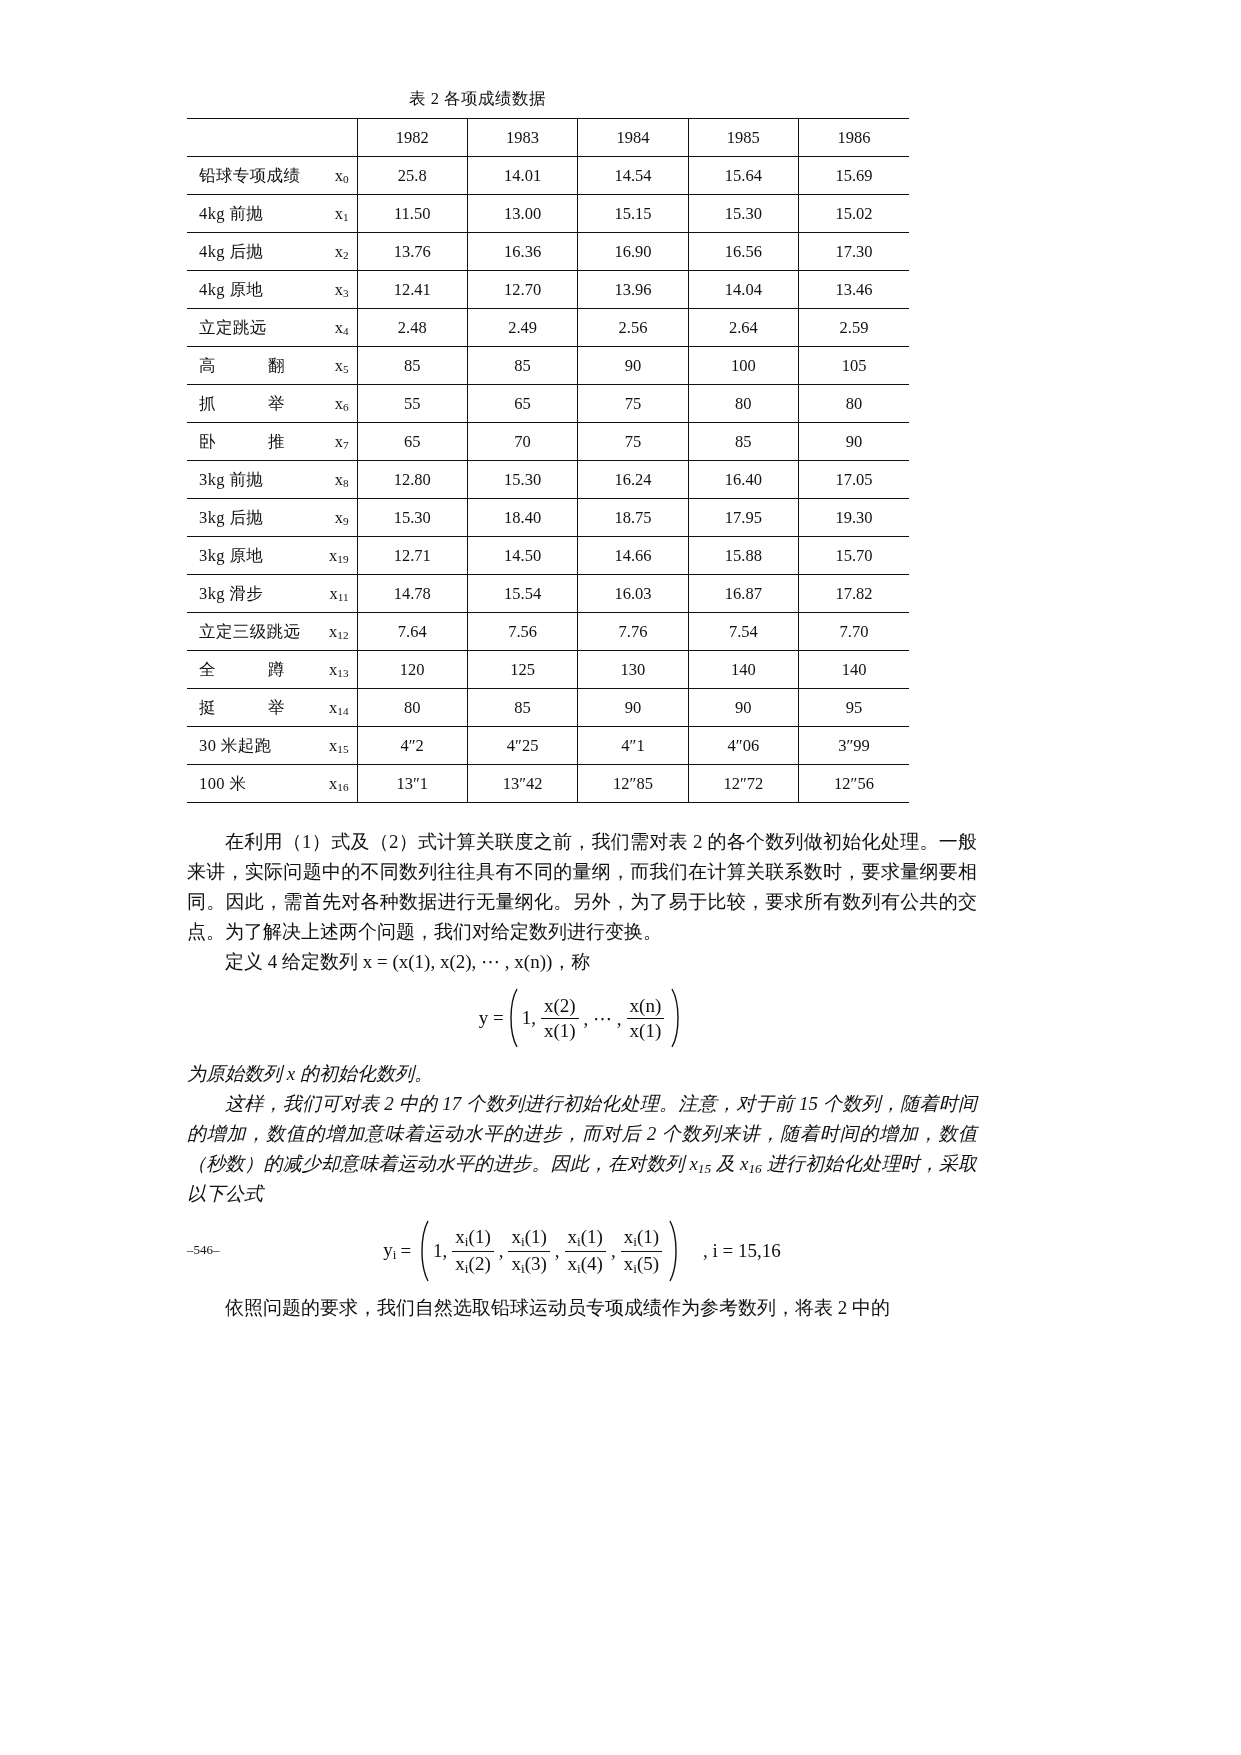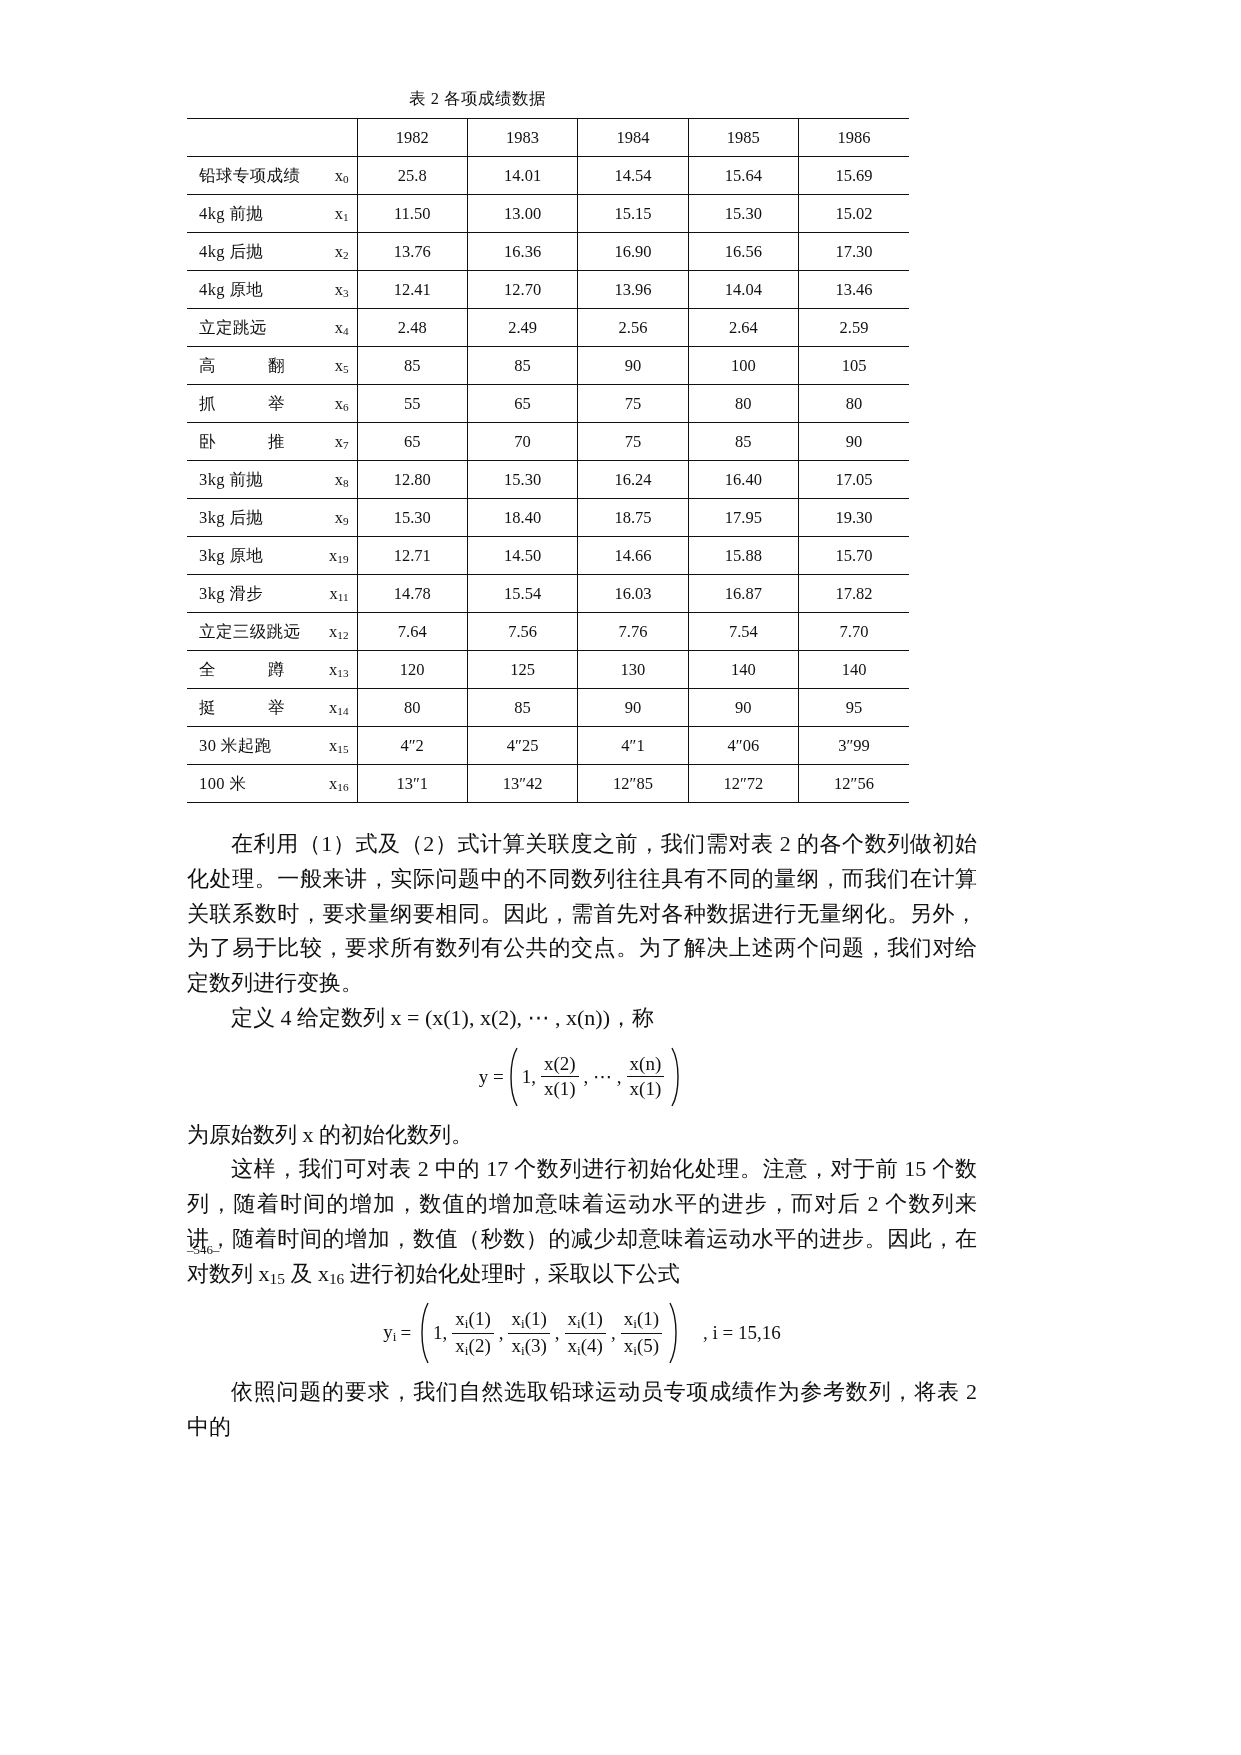--- a/index.html
+++ b/index.html
@@ -103,21 +103,21 @@
   .lbl-text.wide {
     display: inline-block;
     width: 86px;
     text-align: justify;
     text-align-last: justify;
   }
 
   
   .body-text {
     margin-top: 24px;
-    font-size: 22px;
+    font-size: 19px;
     line-height: 1.58;
     text-align: justify;
     width: 790px;
   }
   .body-text p {
     margin: 0 0 0 0;
     text-indent: 2em;
     text-align: justify;
     text-justify: inter-ideograph;
   }
@@ -448,21 +448,21 @@
           <span class="den">x(1)</span>
         </span>
         <span class="big-paren" style="height:62px;">
           <svg viewBox="0 0 16 62" preserveAspectRatio="none">
               <path d="M3 2 C11 16, 11 46, 3 60" stroke="#111" stroke-width="1.4" fill="none"></path>
             </svg>
         </span>
       </div>
     </div>
 
-    <div class="body-text" style="margin-top:4px;">
+    <div class="body-text" style="margin-top:4px;font-style:italic;">
       <p class="no-indent">为原始数列 x 的初始化数列。</p>
       <p class="math-inline-sub">
         <span>这样，我们可对表 2 中的 17 个数列进行初始化处理。注意，对于前 15 个数列，随着时间的增加，数值的增加意味着运动水平的进步，而对后 2 个数列来讲，随着时间的增加，数值（秒数）的减少却意味着运动水平的进步。因此，在对数列 x</span><sub>15</sub><span> 及 x</span><sub>16</sub><span> 进行初始化处理时，采取以下公式</span>
       </p>
     </div>
 
     <div class="math-display">
       <div class="math-row">
         <span class="mvar"><span>y</span><sub class="subi">i</sub></span>
         <span class="mvar" style="margin:0 4px;">=</span>

